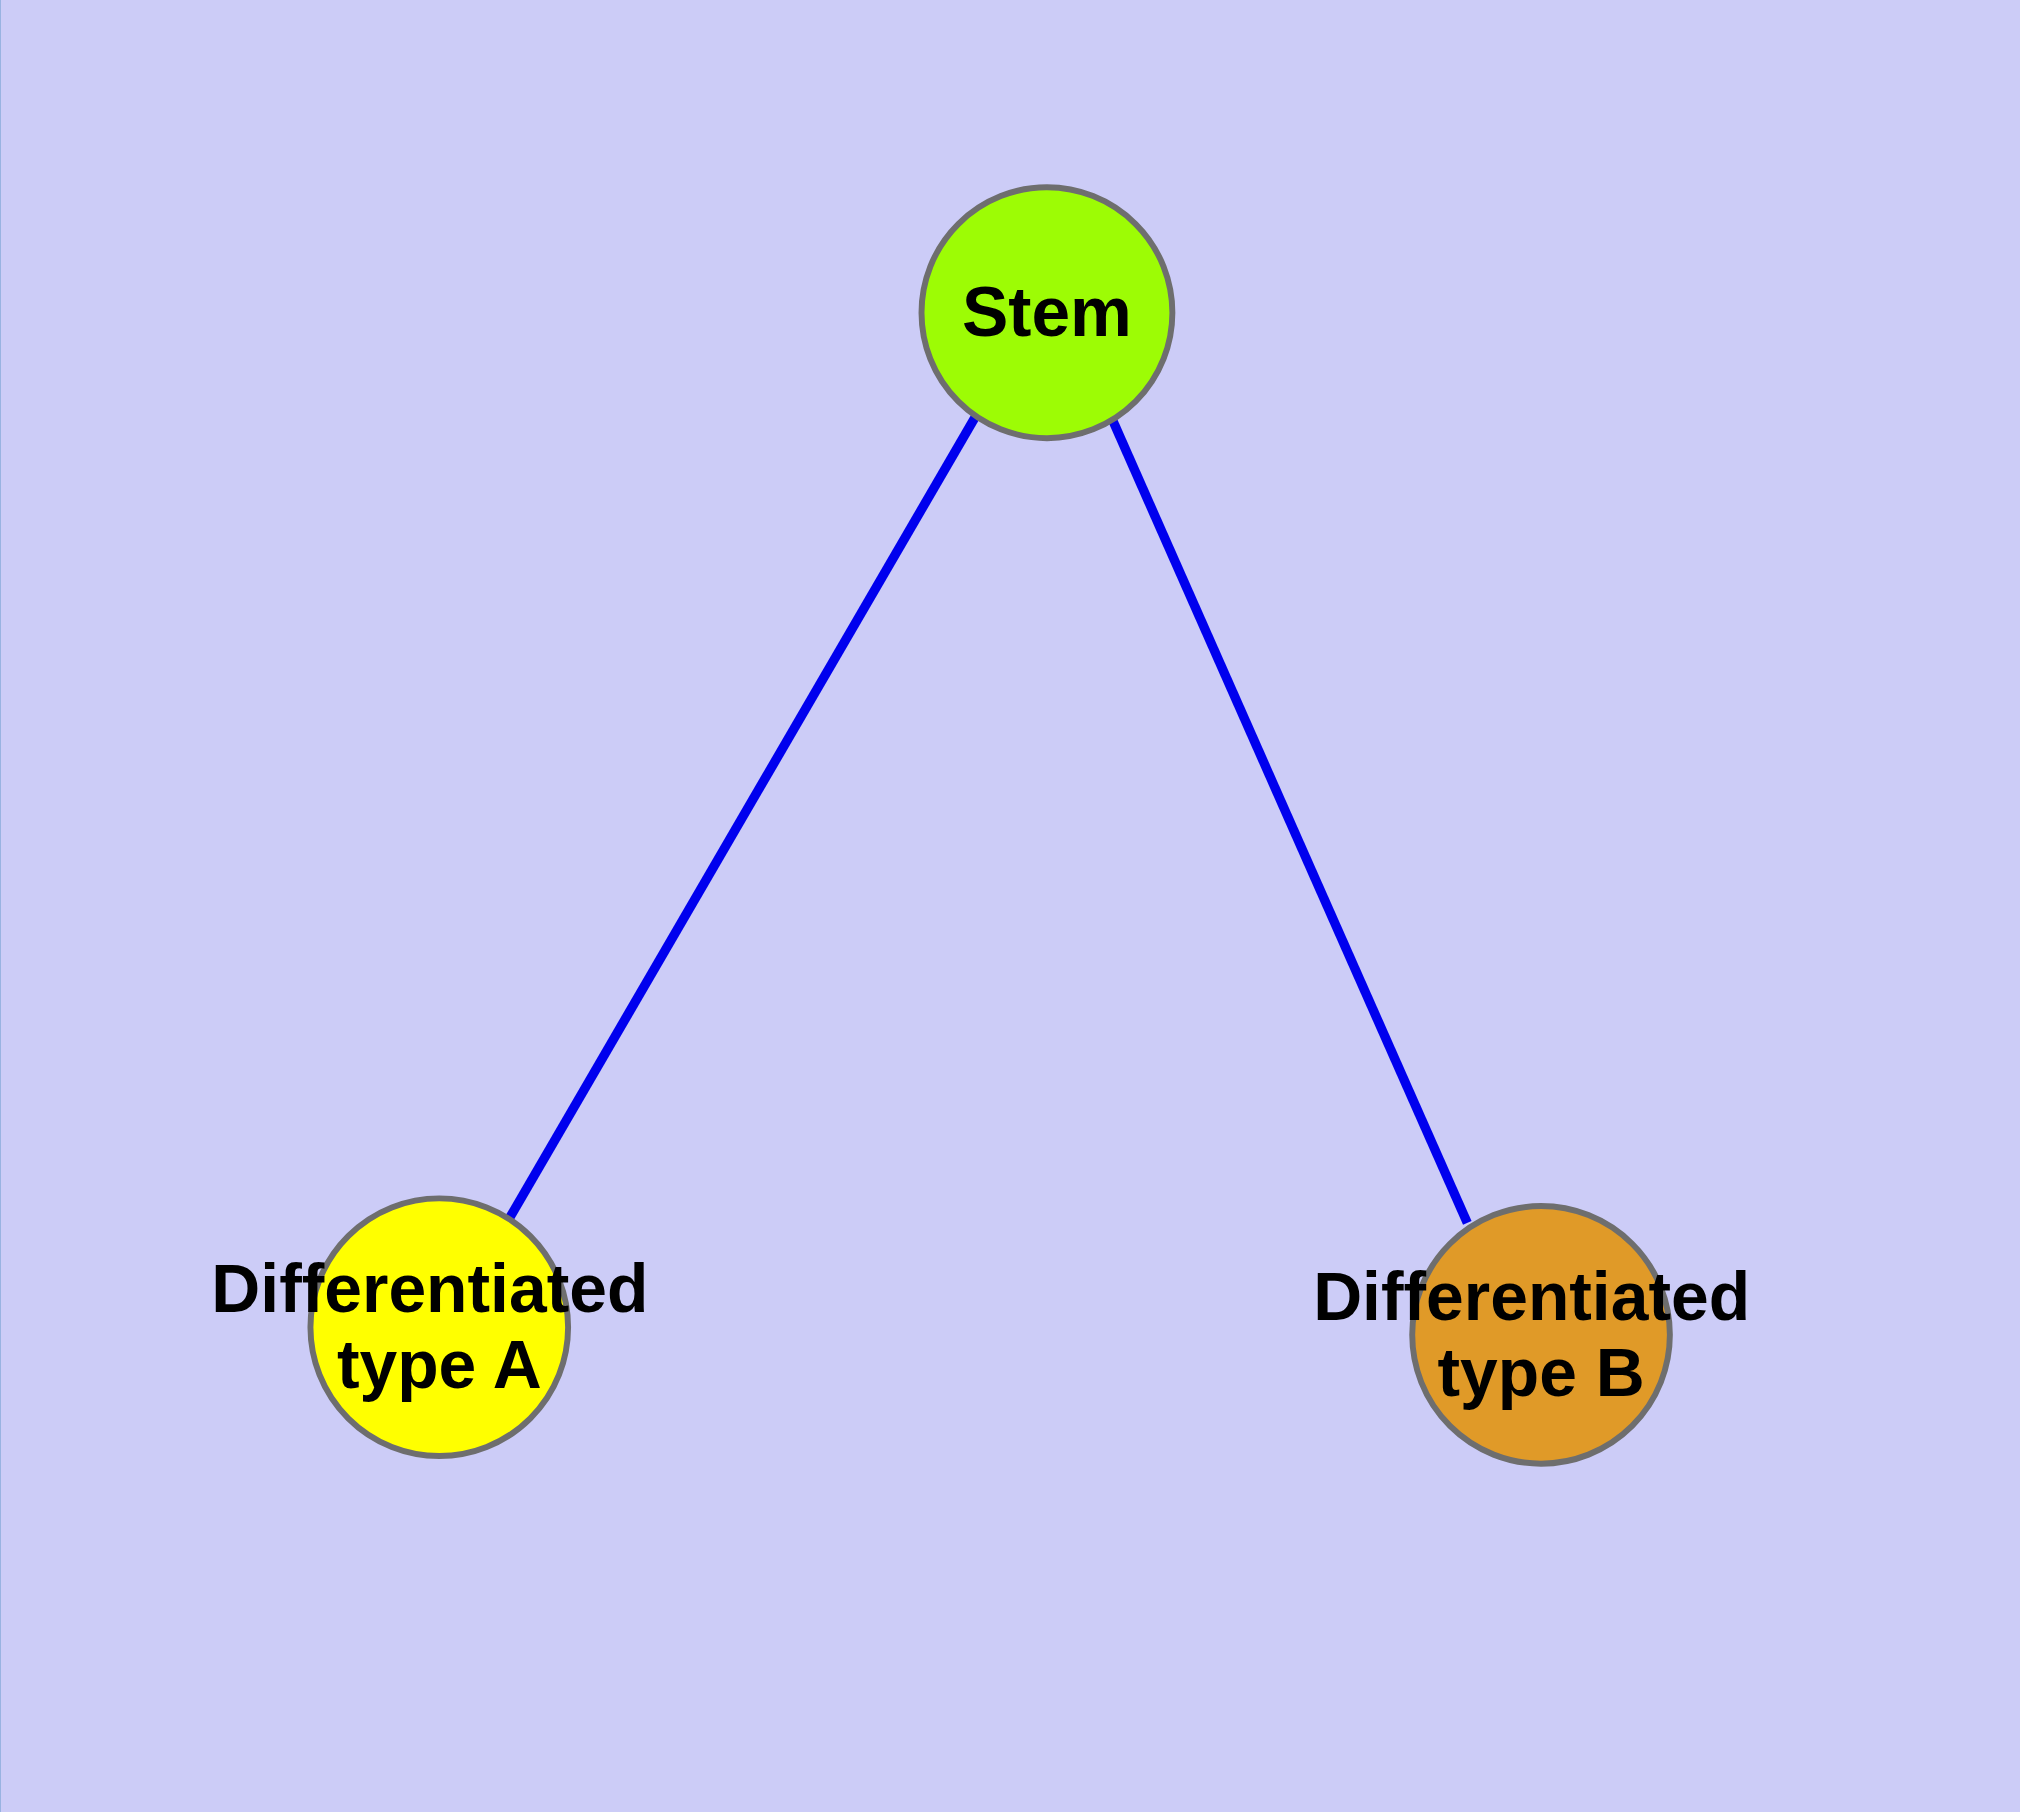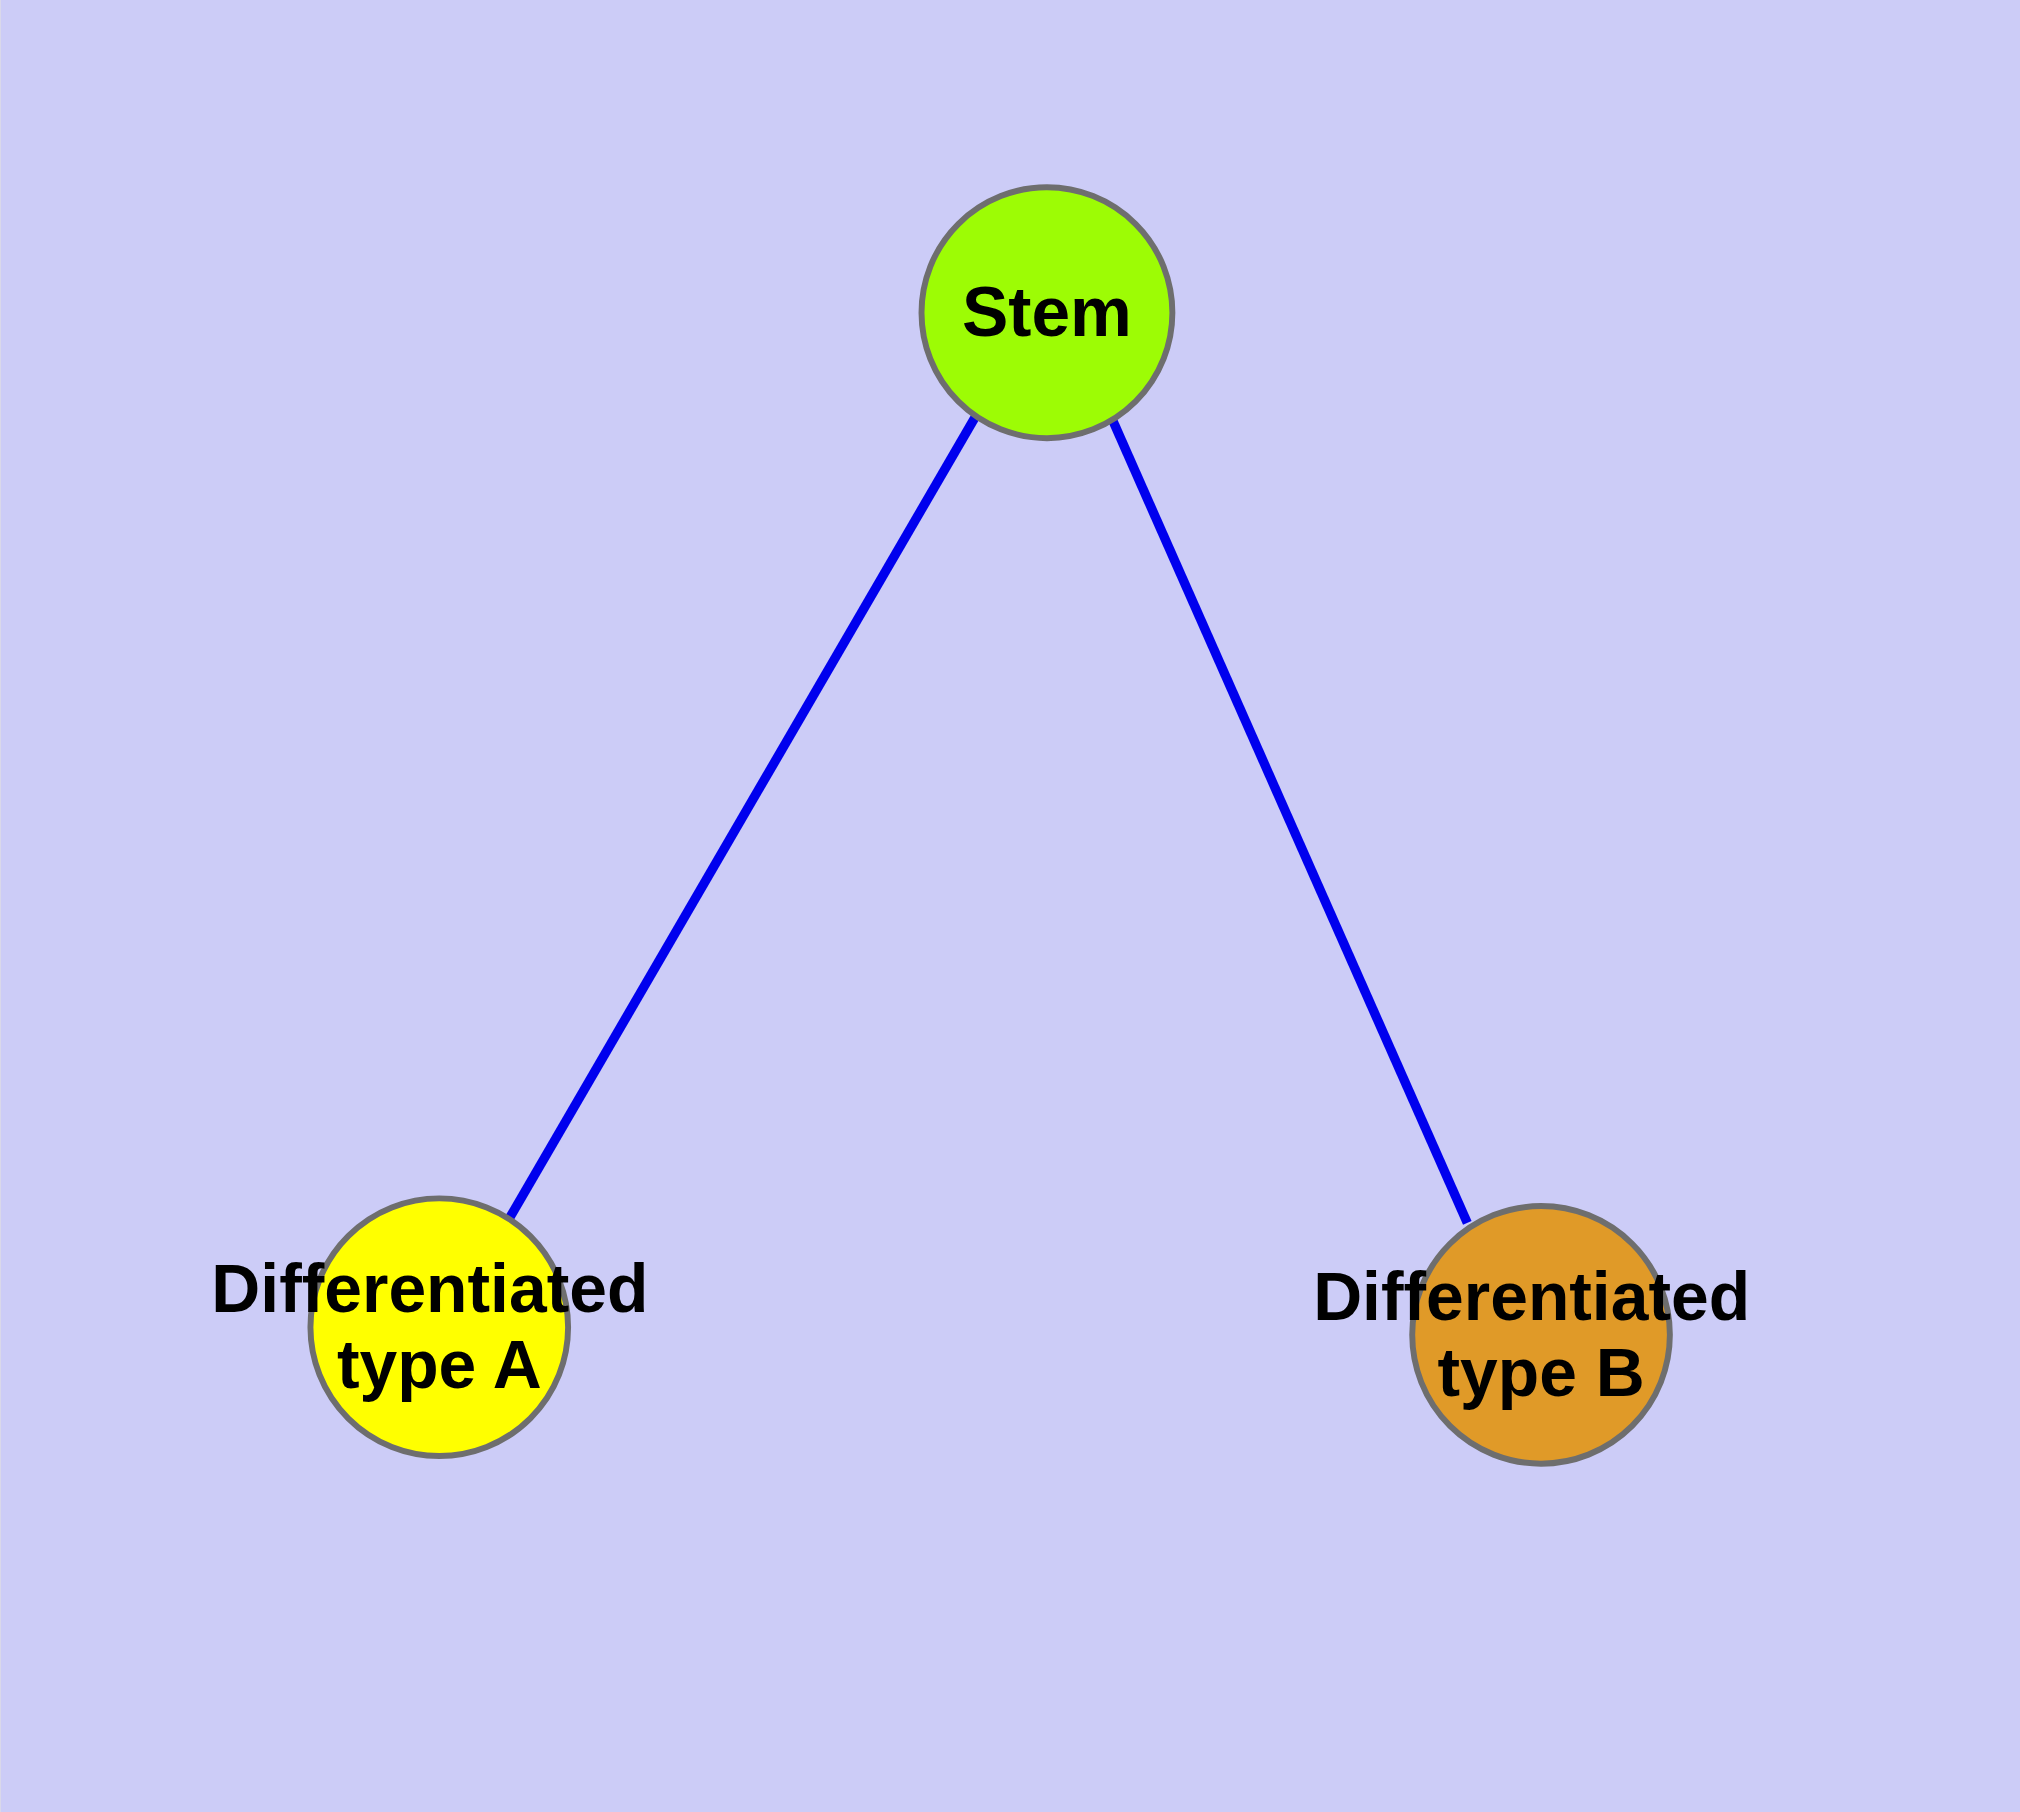--- a/index.html
+++ b/index.html
@@ -10,21 +10,21 @@
   body {
     width: 2021px;
     height: 1812px;
     overflow: hidden;
     font-family: "Liberation Sans", sans-serif;
   }
   #graph-canvas {
     position: relative;
     width: 2021px;
     height: 1812px;
-    background: #fef9c3;
+    background: #0369a1;
   }
   #graph-svg {
     position: absolute;
     top: 0;
     left: 0;
     width: 2021px;
     height: 1812px;
     display: block;
   }
   .node-label {

